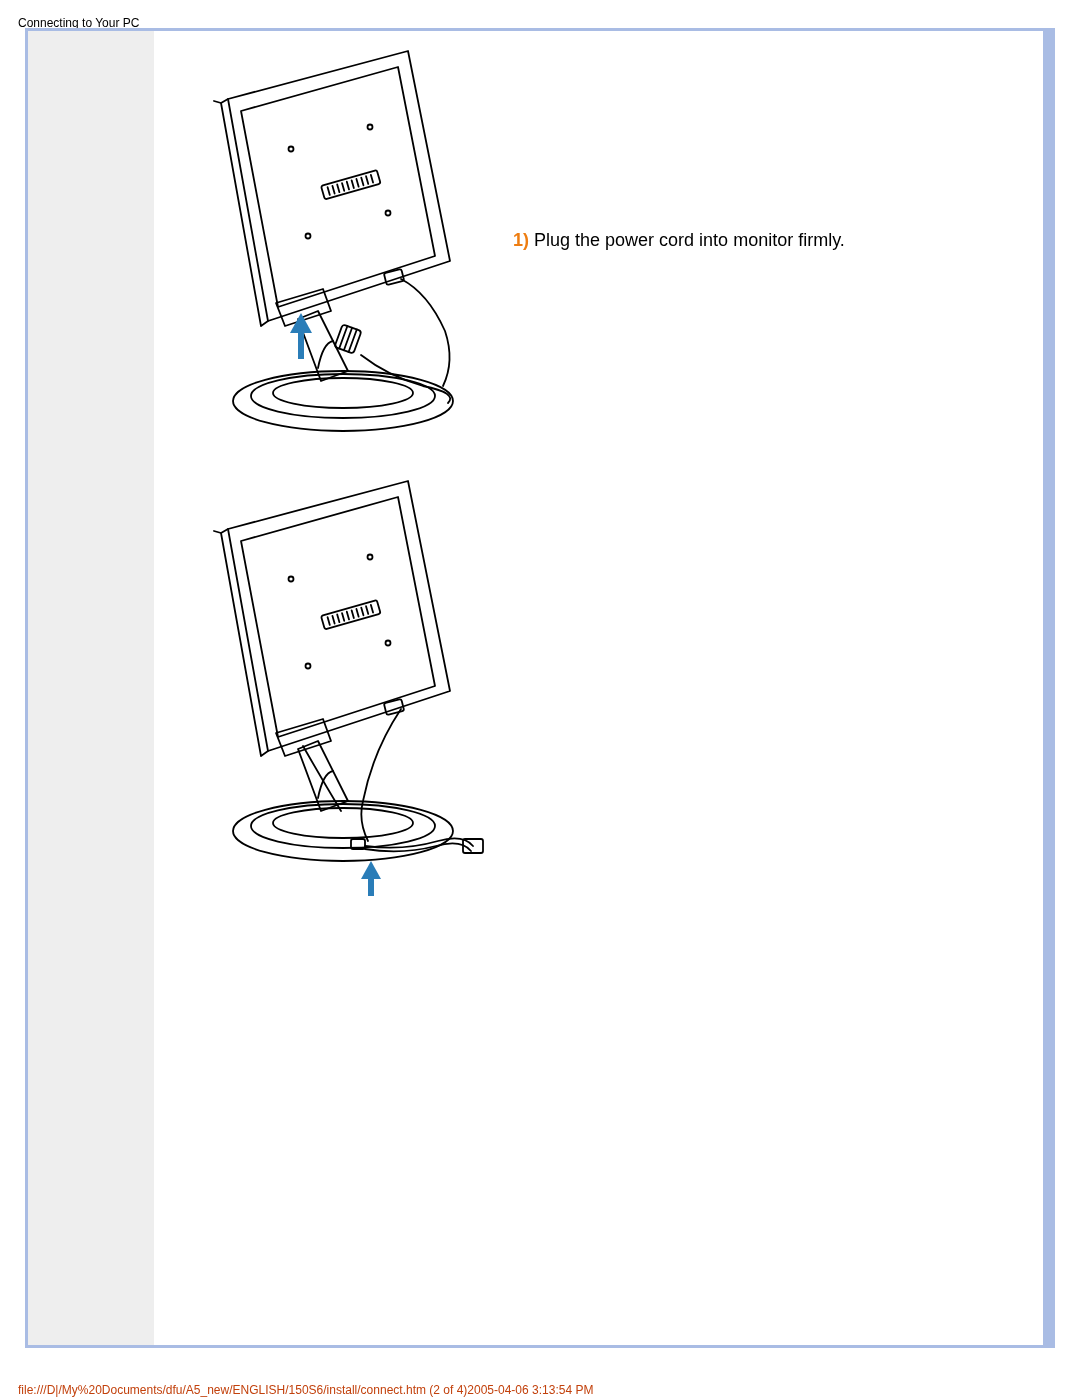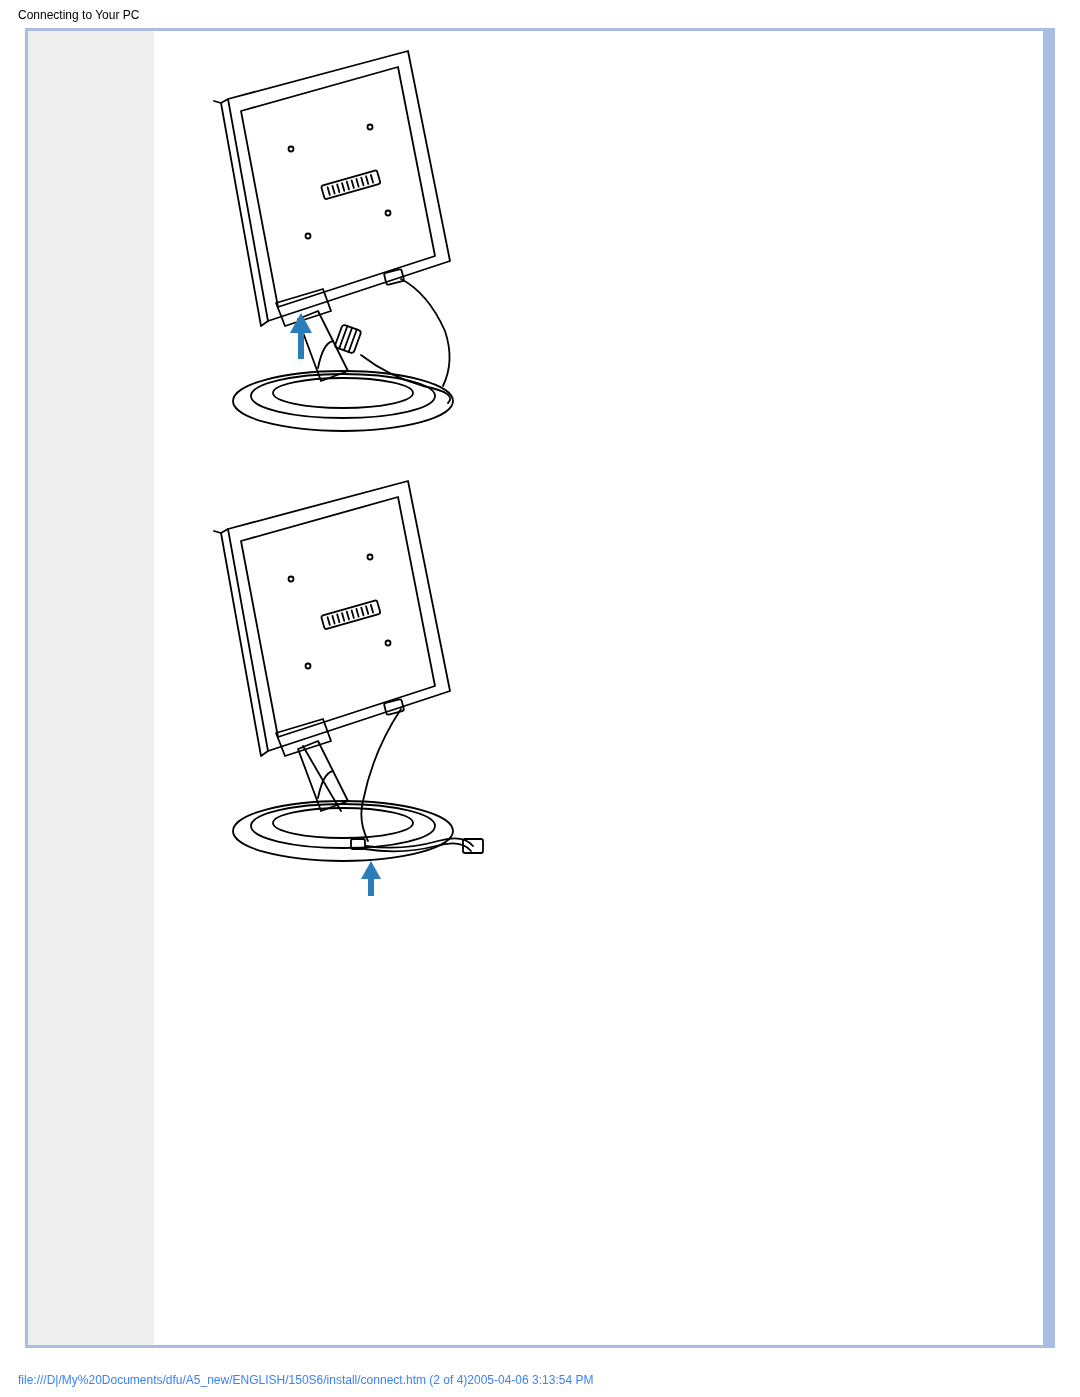--- a/index.html
+++ b/index.html
@@ -5,21 +5,21 @@
     * { margin: 0; padding: 0; box-sizing: border-box; }
     body {
       font-family: Arial, Helvetica, sans-serif;
       background: #ffffff;
       width: 1080px;
       height: 1397px;
       position: relative;
     }
     .header-title {
       position: absolute;
-      top: 8px;
+      top: 16px;
       left: 18px;
       font-size: 12px;
       color: #000;
     }
     .frame {
       position: absolute;
       top: 28px;
       left: 25px;
       width: 1030px;
       height: 1320px;
@@ -58,24 +58,24 @@
       font-size: 18px;
       line-height: 1.4;
       color: #000;
     }
     .step-num {
       color: #ee7d11;
       font-weight: bold;
     }
     .footer {
       position: absolute;
-      bottom: 10px;
+      bottom: 0;
       left: 18px;
       font-size: 12px;
-      color: #3b82f6;
+      color: #c2410c;
     }
   </style>
 </head>
 <body>
 
 <div class="header-title">Connecting to Your PC</div>
 
 <div class="frame">
   <div class="inner-bg"></div>
   <div class="content">
@@ -132,20 +132,23 @@
               <line x1="5" y1="-12" x2="5" y2="12"></line>
             </g>
             <path d="M 188 314 Q 215 335 250 345 Q 285 352 275 362"></path>
           </g>
 
           <g>
             <path d="M 128 318 L 128 278" stroke="#2a7db8" stroke-width="6" fill="none"></path>
             <path d="M 117 292 L 128 272 L 139 292 Z" fill="#2a7db8"></path>
           </g>
         </svg>
+      </div>
+      <div class="step-text">
+        <span class="step-num">1)</span><span> Plug the power cord into monitor firmly.</span>
       </div>
     </div>
 
     <div class="step-row">
       <div class="step-img">
         <svg viewBox="0 0 320 430" width="320" height="430">
           <g stroke="#000" stroke-width="1.8" fill="none" stroke-linejoin="round" stroke-linecap="round">
 
             <path d="M 55 58 L 235 10 L 277 220 L 95 280 Z"></path>
             <path d="M 68 70 L 225 26 L 262 215 L 105 266 Z"></path>

